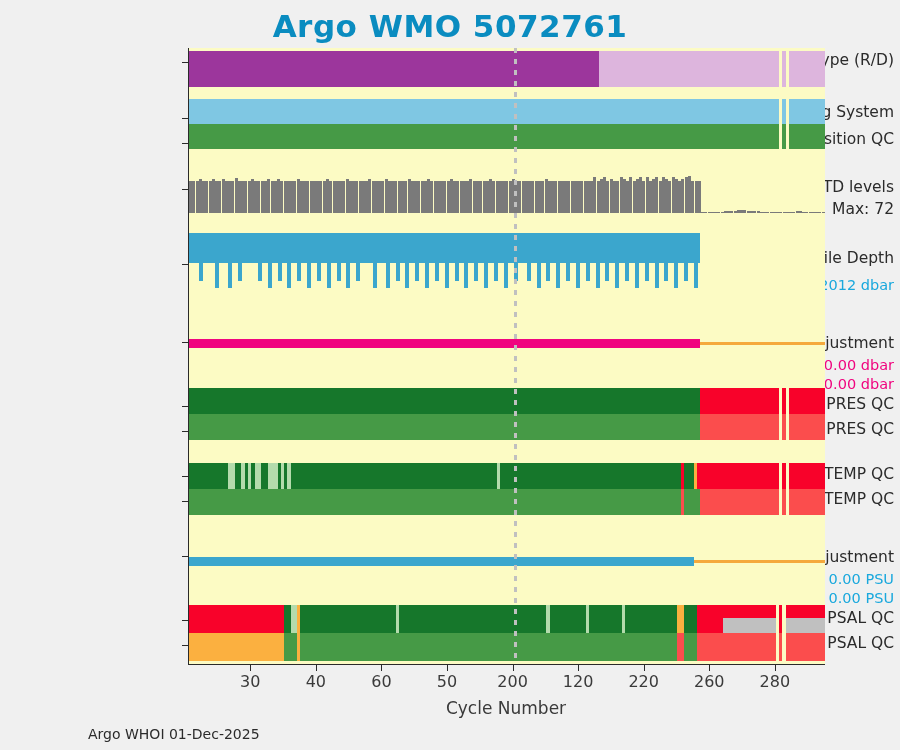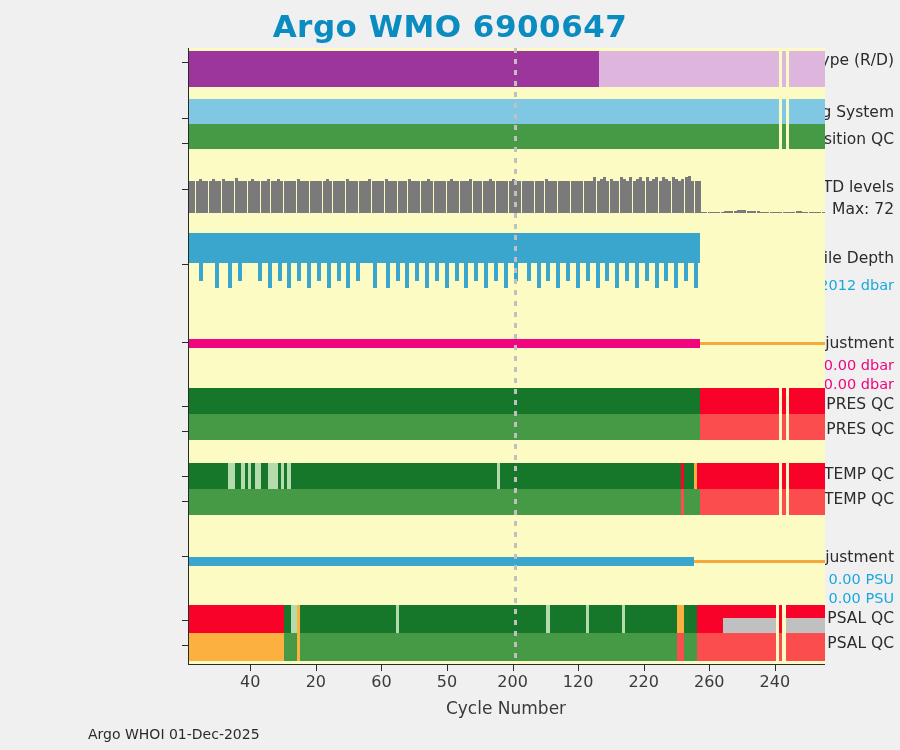--- a/index.html
+++ b/index.html
@@ -44,21 +44,21 @@
   .tlab{position:absolute;top:8px;transform:translateX(-50%);font-size:16px;color:#3a3a3a;}
   #xtitle{position:absolute;left:188px;top:698px;width:636px;text-align:center;font-size:17px;color:#3a3a3a;}
   #footer{position:absolute;left:88px;top:726px;font-size:14px;color:#2b2b2b;}
 
   
   .ltick{position:absolute;left:182px;width:6px;height:1px;background:#2a2a2a;}
 </style>
 </head>
 <body>
 
-<div id="title">Argo WMO 6900647</div>
+<div id="title">Argo WMO 5072761</div>
 
 <div class="lab dark" style="top:52px">Date Type (R/D)</div>
 
 <div class="lab dark" style="top:104px">Positioning System</div>
 <div class="lab dark" style="top:131px">Position QC</div>
 
 <div class="lab dark" style="top:179px">Number CTD levels</div>
 <div class="lab dark" style="top:201px">Max: 72</div>
 
 <div class="lab dark" style="top:250px">Profile Depth</div>
@@ -446,32 +446,32 @@
       <div class="seg" title="1" style="left: 495.031px; width: 13.1134px; background: rgb(70, 154, 70);"></div>
       <div class="seg" title="4" style="left: 508.144px; width: 78.6804px; background: rgb(251, 77, 77);"></div>
       <div class="seg" title="4" style="left: 590.103px; width: 3.27835px; background: rgb(251, 77, 77);"></div>
       <div class="seg" title="4" style="left: 596.66px; width: 39.3402px; background: rgb(251, 77, 77);"></div>
     </div>
   <div id="cursor" style="left: 324.557px;"></div>
 </div>
 
 <div id="xaxis">
     <div class="tick" style="left: 62.2887px;"></div>
-    <div class="tlab" style="left: 62.2887px;">40</div>
+    <div class="tlab" style="left: 62.2887px;">30</div>
     <div class="tick" style="left: 127.856px;"></div>
-    <div class="tlab" style="left: 127.856px;">20</div>
+    <div class="tlab" style="left: 127.856px;">40</div>
     <div class="tick" style="left: 193.423px;"></div>
     <div class="tlab" style="left: 193.423px;">60</div>
     <div class="tick" style="left: 258.99px;"></div>
     <div class="tlab" style="left: 258.99px;">50</div>
     <div class="tick" style="left: 324.557px;"></div>
     <div class="tlab" style="left: 324.557px;">200</div>
     <div class="tick" style="left: 390.124px;"></div>
     <div class="tlab" style="left: 390.124px;">120</div>
     <div class="tick" style="left: 455.691px;"></div>
     <div class="tlab" style="left: 455.691px;">220</div>
     <div class="tick" style="left: 521.258px;"></div>
     <div class="tlab" style="left: 521.258px;">260</div>
     <div class="tick" style="left: 586.825px;"></div>
-    <div class="tlab" style="left: 586.825px;">240</div>
+    <div class="tlab" style="left: 586.825px;">280</div>
   </div>
 <div id="xtitle">Cycle Number</div>
 <div id="footer">Argo WHOI 01-Dec-2025</div>
 
 </body></html>

